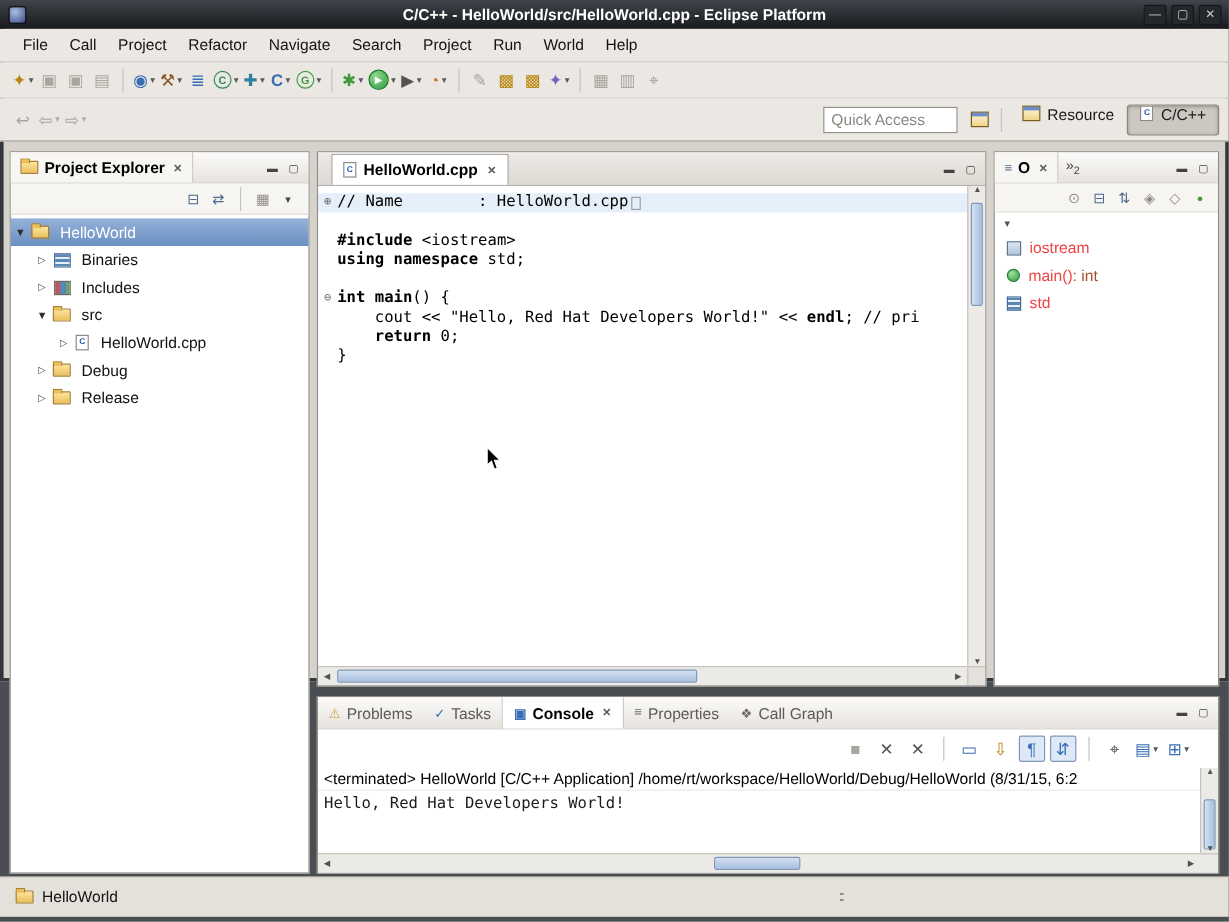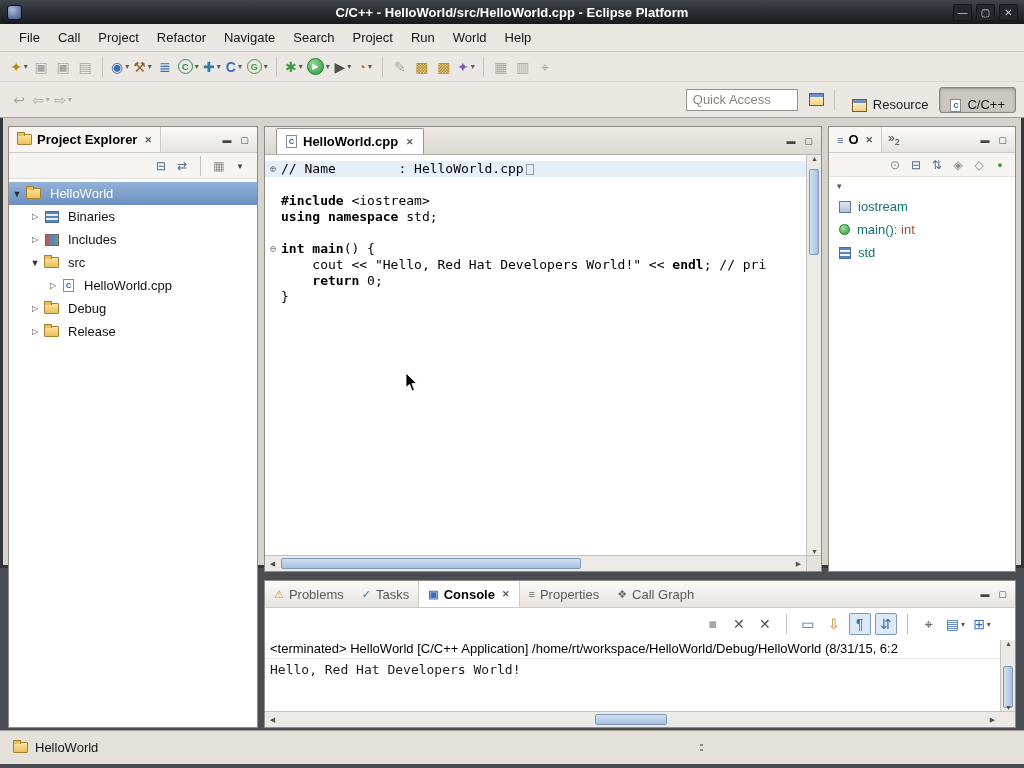--- a/index.html
+++ b/index.html
@@ -41,21 +41,21 @@
   .g-teal{color:#2f7f9f} .g-purple{color:#7a5fc0} .g-orange{color:#c0762a} .g-dark{color:#55534f}
   .ring { width:15px; height:15px; border:1px solid currentColor; border-radius:50%;
           display:flex; align-items:center; justify-content:center; font-size:9px; font-weight:bold; }
   .run-circle { width:17px; height:17px; border-radius:50%; color:#fff; font-size:8px;
                 display:flex; align-items:center; justify-content:center;
                 background:radial-gradient(circle at 35% 30%, #90d890, #2d9c3e); border:1px solid #1f7a2e; }
   .spacer { flex:1; }
   .qa-input { width:112px; height:22px; border:1px solid #95928b; background:#fff;
               padding:0 6px; font:13px "Liberation Sans", sans-serif; color:#0c4a6e; }
   .qa-input::placeholder { color:#8a8780; }
-  .persp-btn { display:flex; align-items:flex-end; gap:6px; height:26px; padding:0 10px;
+  .persp-btn { display:flex; align-items:flex-start; gap:6px; height:26px; padding:0 10px;
                border-radius:3px; color:#1a1a1a; border:1px solid transparent; }
   .persp-btn.active { background:#ccc8c1; border:1px solid #8b877f; box-shadow:inset 0 1px 3px rgba(0,0,0,.3); }
   .persp-icon { width:15px; height:13px; border:1px solid #7b5c1e; position:relative;
                 background:linear-gradient(#fdf6df,#efd488); }
   .persp-icon::before { content:""; position:absolute; top:0; left:0; right:0; height:3px; background:#6b8fc8; }
 
   
   .workbench { position:absolute; top:118px; left:0; width:1024px; height:612px; }
   .panel { position:absolute; background:#fff; border:1px solid #8f8c86; }
   .panel-pe      { left:8px;   top:8px;   width:250px; height:602px; }
@@ -127,21 +127,21 @@
   .ed-sbv { top:28px; bottom:16px; }
   .ed-sbv .sbt { left:2px; right:2px; top:14px; height:86px; }
   .ed-sbh { left:0; right:15px; bottom:0; }
   .ed-sbh .sbt.h { left:16px; width:300px; }
 
   
   .ol-tools { height:24px; background:#f7f5f2; border-bottom:1px solid #e6e3dd; display:flex;
               align-items:center; justify-content:flex-end; gap:3px; padding:0 6px; }
   .ol-menu { height:18px; display:flex; align-items:center; padding-left:8px; color:#55534f; font-size:9px; }
   .ol-row { height:23px; display:flex; align-items:center; padding-left:10px; white-space:nowrap; }
-  .ol-label { padding-left:7px; color:#0f766e; }
+  .ol-label { padding-left:7px; color:#ef4444; }
   .ret { color:#a0522d; }
   .oi-inc { width:12px; height:12px; background:linear-gradient(#dce6f2,#b3c5da); border:1px solid #5f7793; }
   .oi-ns { width:12px; height:12px; background:repeating-linear-gradient(#5b87b8 0 2px, #eef3f8 2px 4px); border:1px solid #456c96; }
   .oi-fn { width:11px; height:11px; border-radius:50%; border:1px solid #247a30;
            background:radial-gradient(circle at 35% 30%, #9fe09f, #2f9e3f); }
 
   
   .cs-tabs { height:27px; background:linear-gradient(#fcfbfa,#e6e3de); border-bottom:1px solid #cfccc6;
              display:flex; align-items:center; }
   .cs-tab { display:flex; align-items:center; gap:5px; height:100%; padding:0 9px; color:#5c5a56; white-space:nowrap; }

